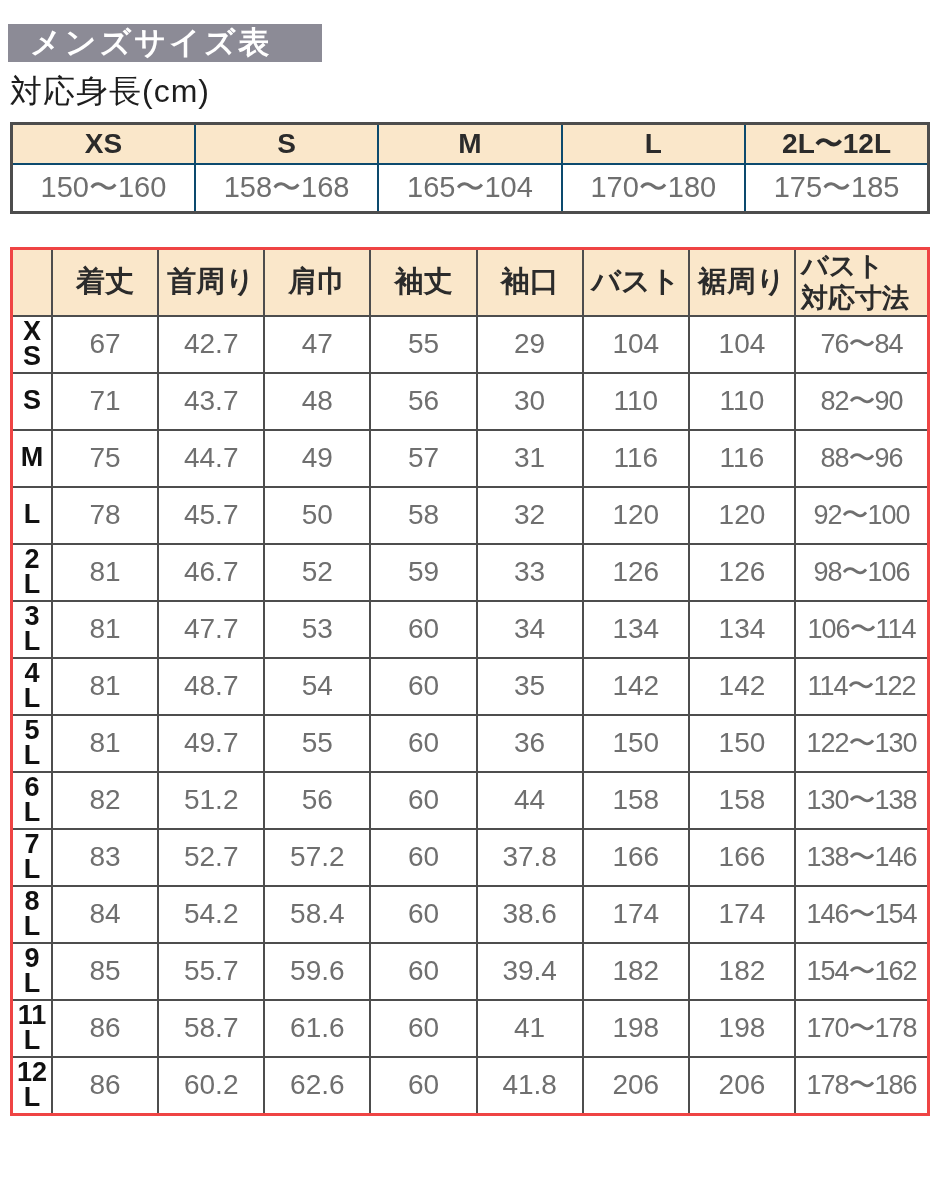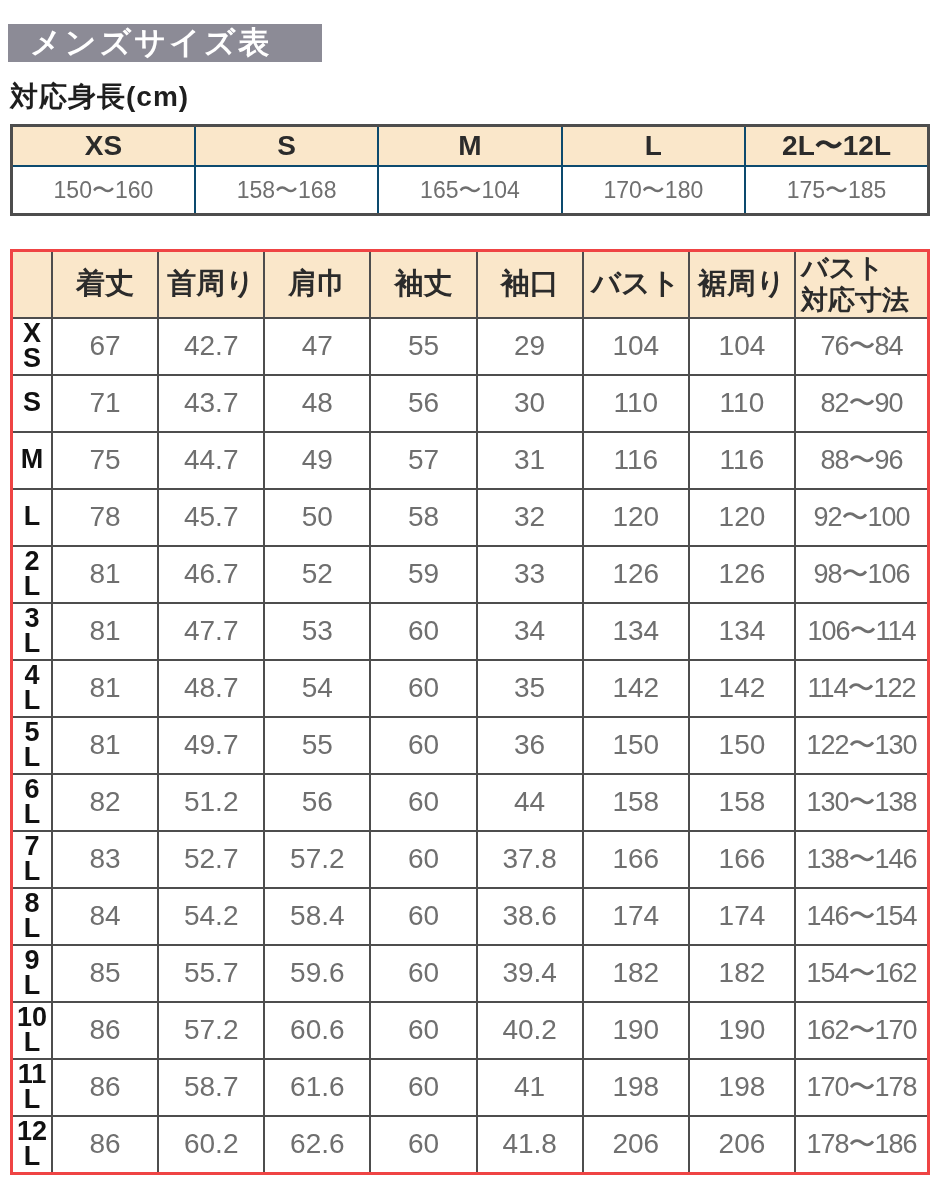--- a/index.html
+++ b/index.html
@@ -10,33 +10,33 @@
   }
   .wrap{width:916px;margin-left:10px;}
   .title-bar{
     margin-top:24px;margin-left:-2px;
     width:292px;height:38px;
     background:#8C8B96;
     color:#ffffff;font-weight:bold;font-size:31px;
     line-height:38px;padding-left:22px;letter-spacing:3px;
   }
   .subtitle{
-    margin-top:16px;margin-bottom:8px;
-    font-size:28px;font-weight:bold;color:#1e1e1e;letter-spacing:1px;
+    margin-top:8px;margin-bottom:8px;
+    font-size:32px;font-weight:normal;color:#1e1e1e;letter-spacing:1px;
   }
   table{border-collapse:collapse;table-layout:fixed;}
   .height-table{width:920px;border:3px solid #4D4D4D;}
   .height-table th,.height-table td{border:2px solid #0c4a6e;text-align:center;padding:0;}
   .height-table th{
     background:#FAE7CA;height:36px;
     font-size:28px;font-weight:bold;color:#2b2b2b;
   }
   .height-table td{
     background:#ffffff;height:46px;
-    font-size:23px;color:#6f6f6f;font-weight:normal;
+    font-size:29px;color:#6f6f6f;font-weight:normal;
   }
   .size-table{width:920px;border:3px solid #ef4444;margin-top:33px;}
   .size-table th,.size-table td{border:2px solid #4D4D4D;padding:0;}
   .size-table thead th{
     background:#FAE7CA;height:64px;
     font-size:29px;font-weight:bold;color:#2b2b2b;text-align:center;
   }
   .size-table thead th.col-label{width:38px;}
   .size-table thead th.col-bust-range{width:126px;font-size:27px;text-align:left;
     padding-left:5px;line-height:1.2;white-space:pre-line;}
@@ -243,32 +243,20 @@
       <td>85</td>
       <td>55.7</td>
       <td>59.6</td>
       <td>60</td>
       <td>39.4</td>
       <td>182</td>
       <td>182</td>
       <td class="bust-range">154〜162</td>
     </tr>
 
-    <tr>
-      <th class="rowlabel">10
-L</th>
-      <td>86</td>
-      <td>57.2</td>
-      <td>60.6</td>
-      <td>60</td>
-      <td>40.2</td>
-      <td>190</td>
-      <td>190</td>
-      <td class="bust-range">162〜170</td>
-    </tr>
 
     <tr>
       <th class="rowlabel">11
 L</th>
       <td>86</td>
       <td>58.7</td>
       <td>61.6</td>
       <td>60</td>
       <td>41</td>
       <td>198</td>

